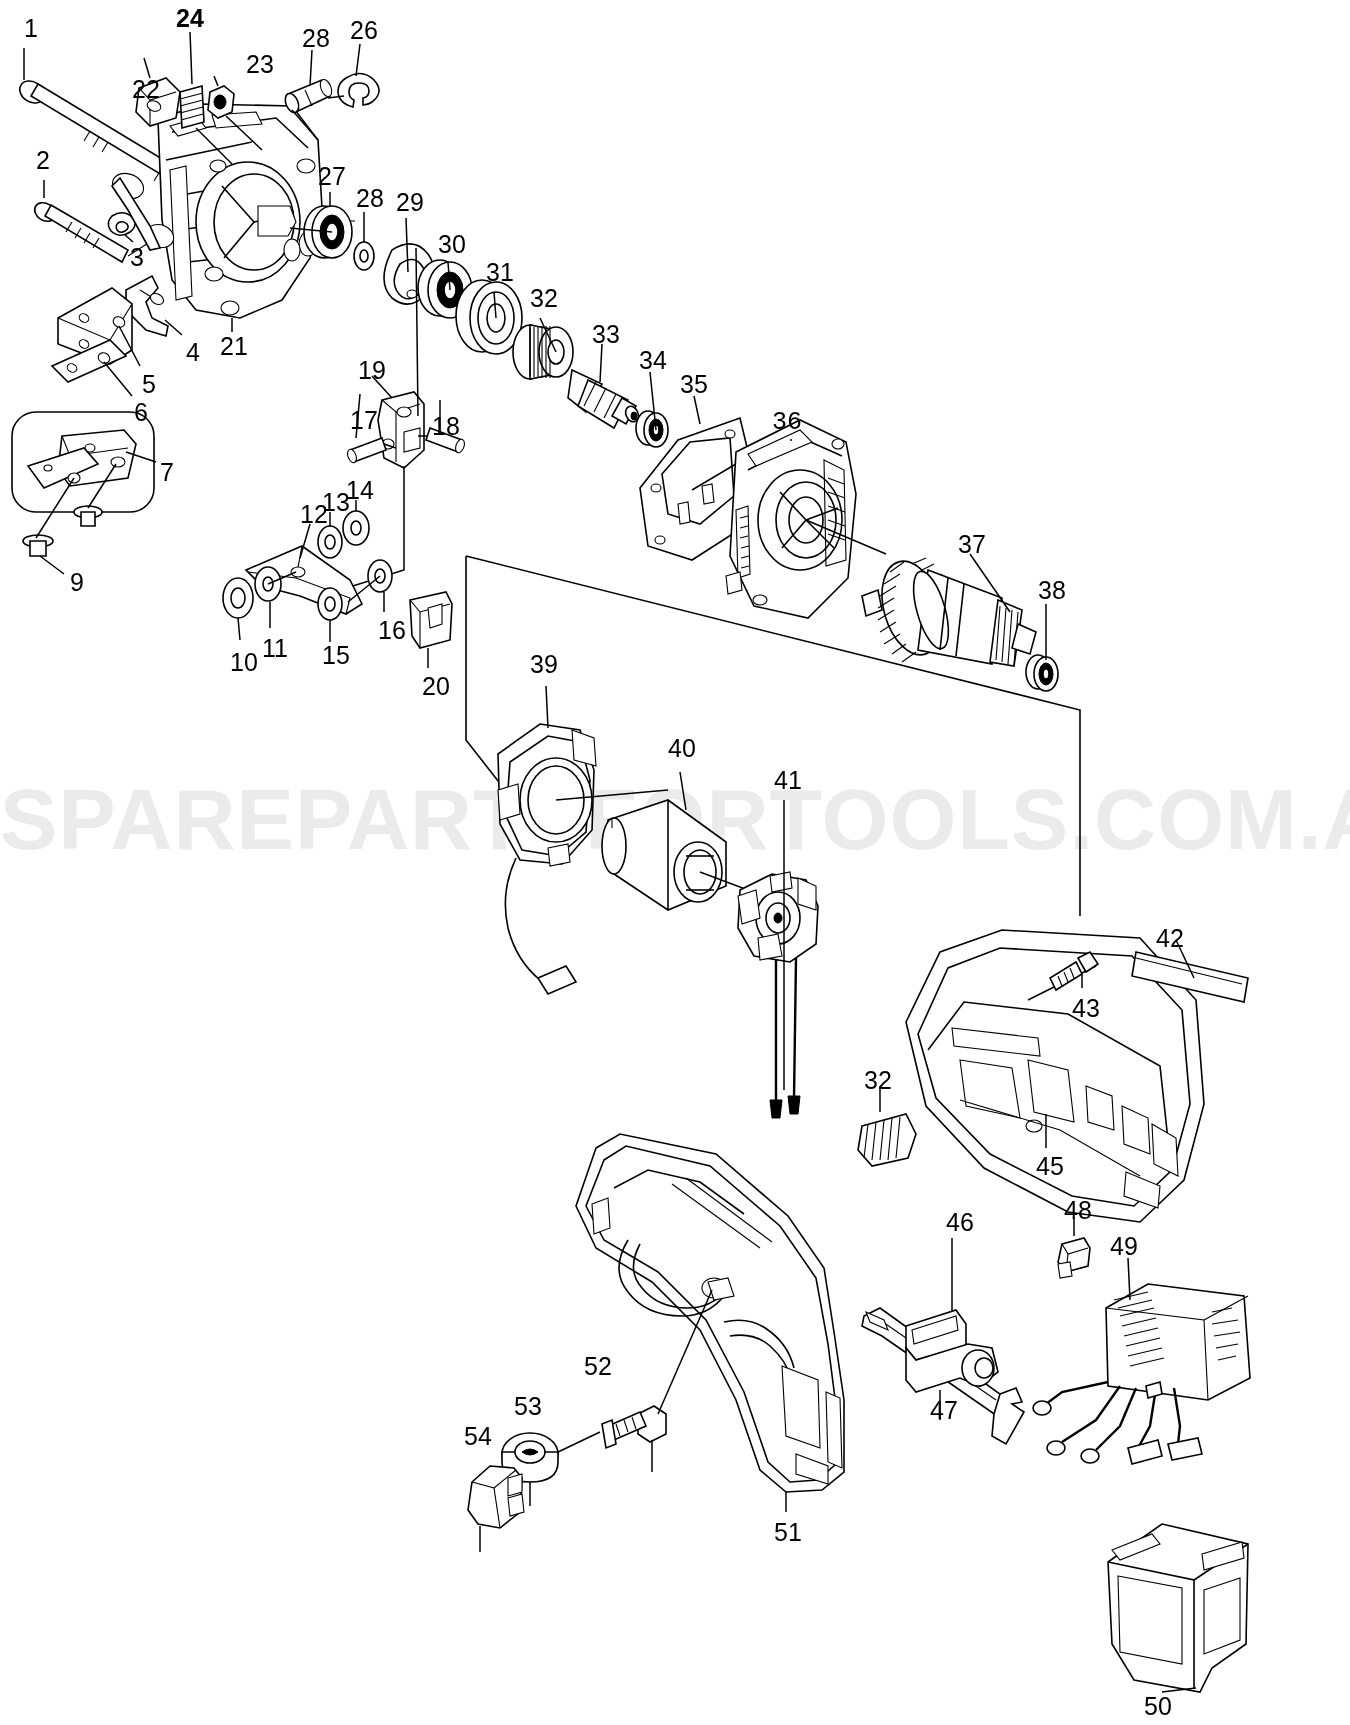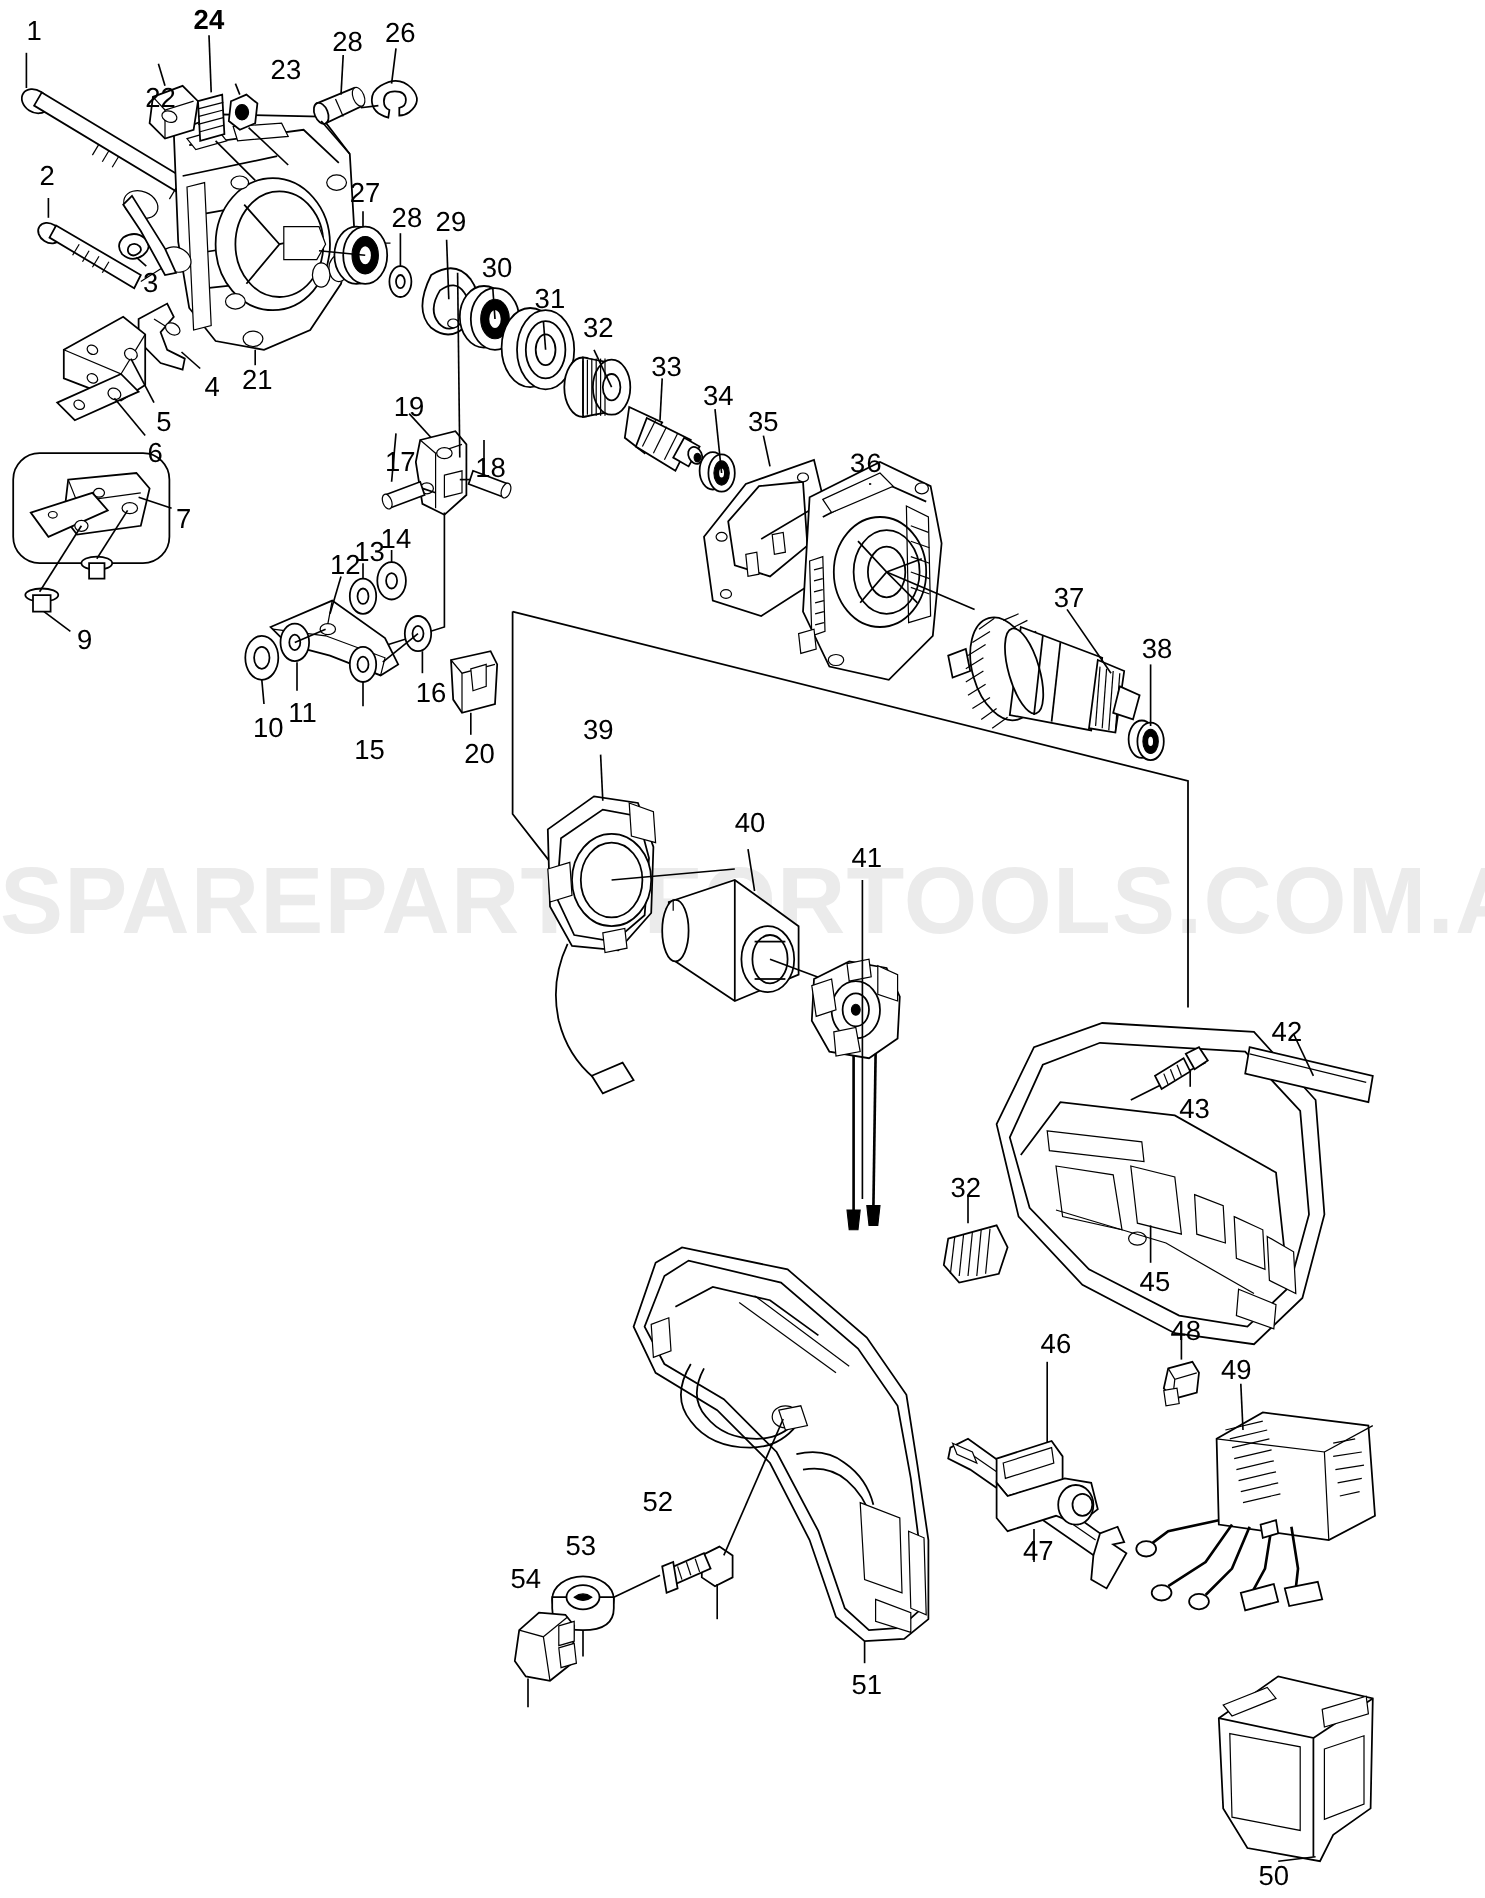--- a/index.html
+++ b/index.html
@@ -687,21 +687,21 @@
   <div class="lbl" style="left:186px; top:340px;">4</div>
   <div class="lbl" style="left:142px; top:372px;">5</div>
   <div class="lbl" style="left:134px; top:400px;">6</div>
   <div class="lbl" style="left:160px; top:460px;">7</div>
   <div class="lbl" style="left:70px;  top:570px;">9</div>
   <div class="lbl" style="left:230px; top:650px;">10</div>
   <div class="lbl" style="left:262px; top:636px;">11</div>
   <div class="lbl" style="left:300px; top:502px;">12</div>
   <div class="lbl" style="left:322px; top:490px;">13</div>
   <div class="lbl" style="left:346px; top:478px;">14</div>
-  <div class="lbl" style="left:322px; top:670px;">15</div>
+  <div class="lbl" style="left:322px; top:643px;">15</div>
   <div class="lbl" style="left:378px; top:618px;">16</div>
   <div class="lbl" style="left:350px; top:408px;">17</div>
   <div class="lbl" style="left:432px; top:414px;">18</div>
   <div class="lbl" style="left:358px; top:358px;">19</div>
   <div class="lbl" style="left:422px; top:674px;">20</div>
   <div class="lbl" style="left:220px; top:334px;">21</div>
   <div class="lbl" style="left:132px; top:38px;margin-top:39px;">22</div>
   <div class="lbl" style="left:202px; top:52px;margin-left:44px;">23</div>
   <div class="lbl" style="left:176px; top:6px;font-weight:bold;">24</div>
   <div class="lbl" style="left:302px; top:26px;">28</div>

